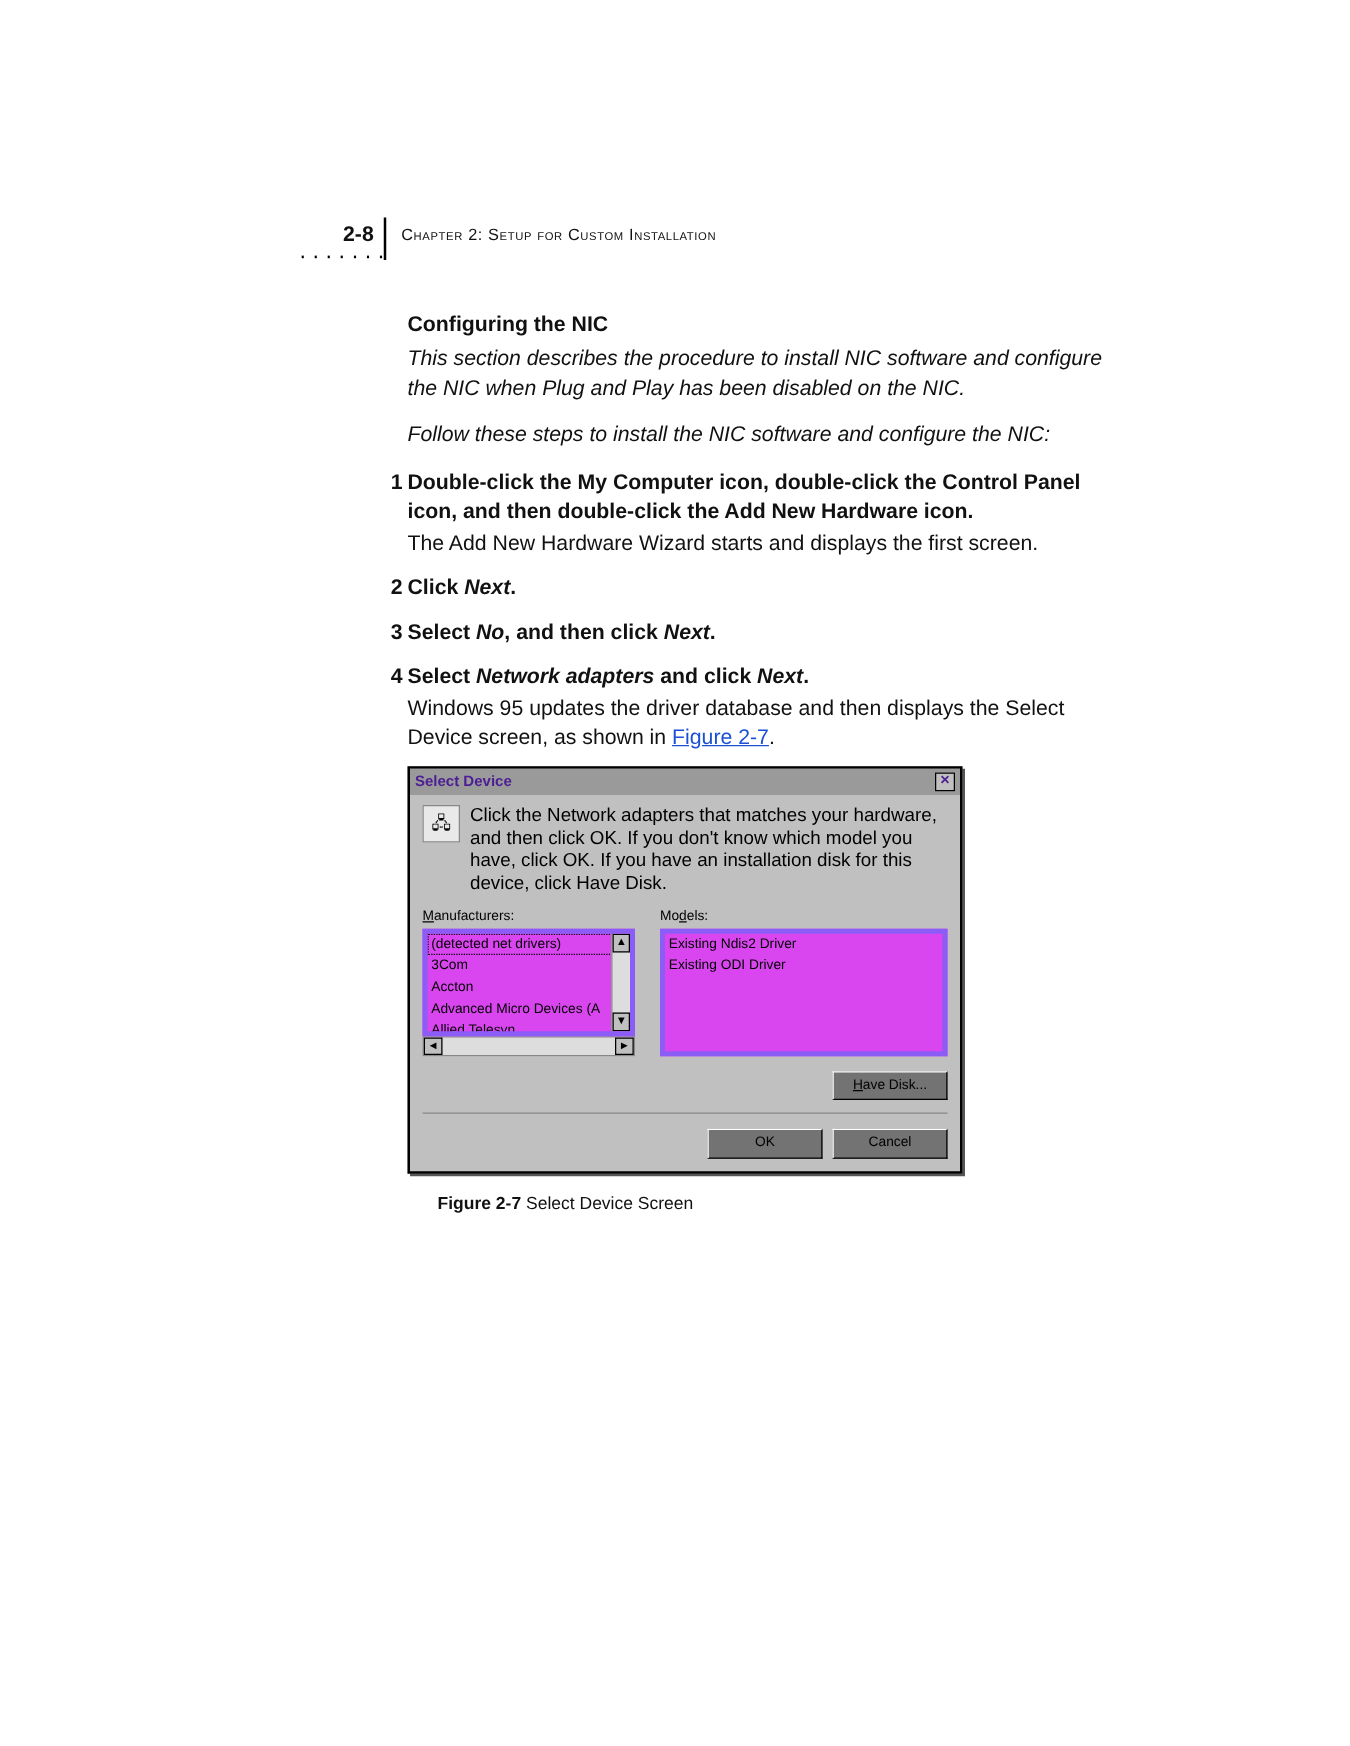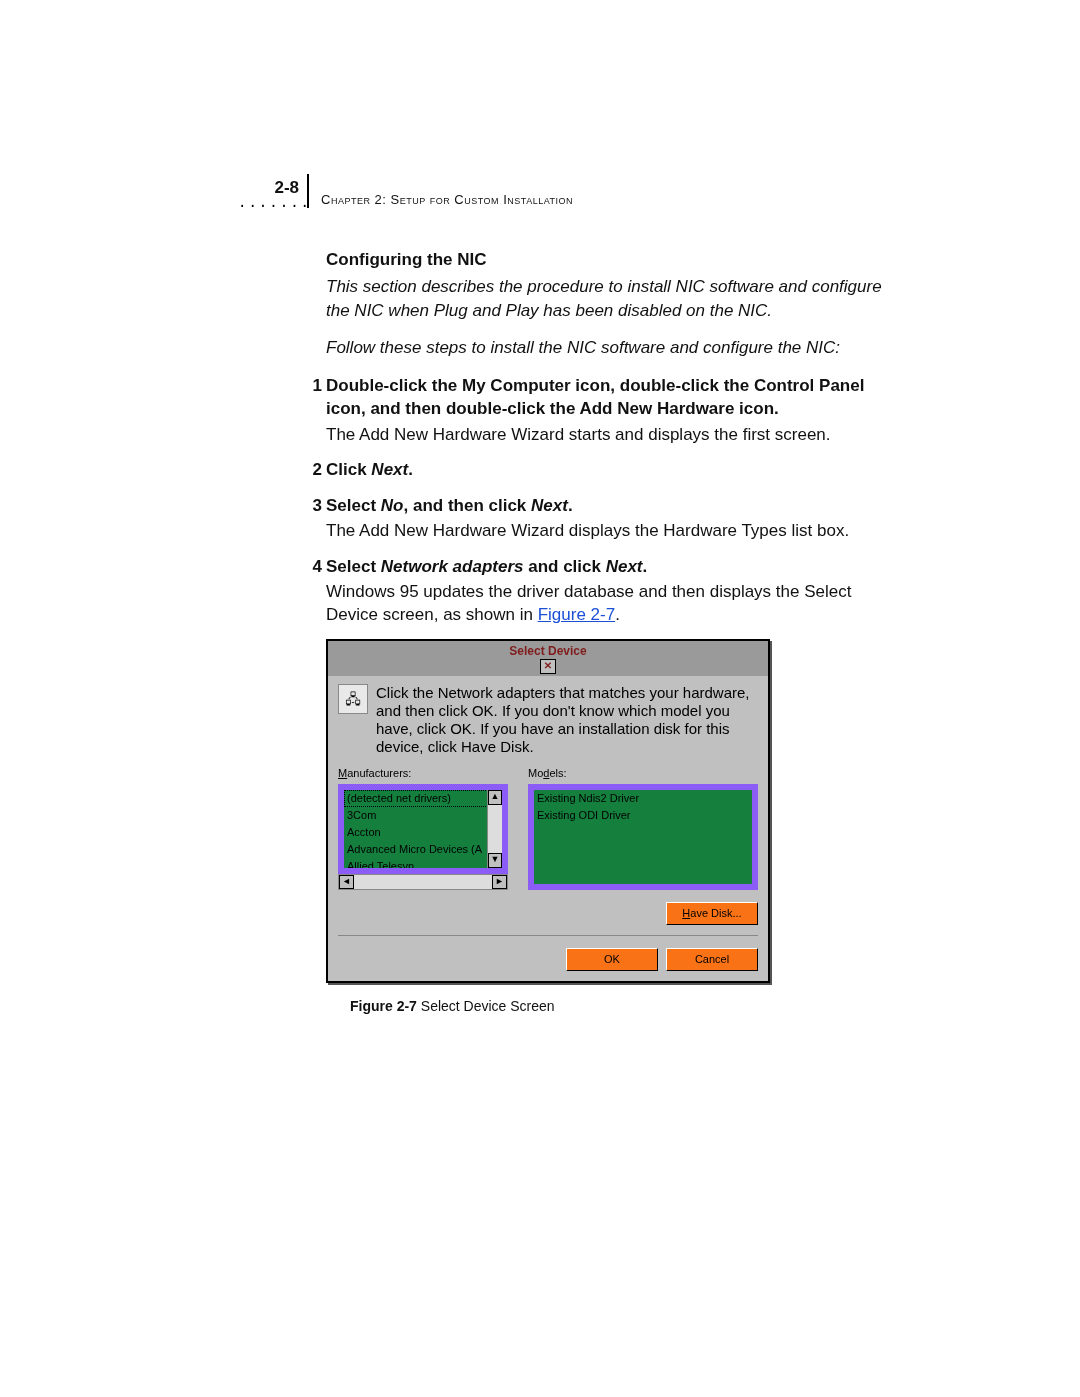--- a/index.html
+++ b/index.html
@@ -40,21 +40,20 @@
     box-sizing: border-box;
     font-weight: 700;
     font-size: 17px;
   }
   .chapter-line {
     position: absolute;
     left: 84px;
     top: 6px;
     font-size: 13px;
     letter-spacing: 0.5px;
-    margin-top: 12px;
   }
   .chapter-line .sc { font-variant: small-caps; }
   .dots {
     position: absolute;
     left: 226px;
     top: 198px;
     font-size: 14px;
     letter-spacing: 2px;
     color: #000;
     font-family: monospace;
@@ -101,28 +100,27 @@
     width: 440px;
     background: #c0c0c0;
     border: 2px solid #000;
     box-shadow: 2px 2px 0 #555;
     font-size: 11px;
     font-family: Tahoma, Arial, sans-serif;
     color: #000;
   }
   .dlg-title {
     background: #9a9a9a;
-    color: #7f1d1d;
+    color: #4c1d95;
     font-weight: 700;
     padding: 2px 4px;
     display: flex;
     justify-content: space-between;
     align-items: center;
     font-size: 12px;
-    flex-direction: column;
   }
   .dlg-close {
     width: 14px;
     height: 13px;
     background: #c0c0c0;
     border: 1px solid #000;
     font-size: 10px;
     text-align: center;
     line-height: 11px;
   }
@@ -135,22 +133,22 @@
     display: flex; align-items: center; justify-content: center;
     font-size: 14px;
   }
   .dlg-desc { flex: 1; font-size: 15px; line-height: 1.2; }
   .dlg-lists { display: flex; gap: 20px; }
   .dlg-col-left { width: 170px; }
   .dlg-col-right { flex: 1; }
   .dlg-label { font-size: 11px; margin-bottom: 2px; }
   .dlg-label u { text-decoration: underline; }
   .listbox {
-    background: #15803d;
-    border: 6px solid #8b5cf6;
+    background: #d946ef;
+    border: 4px solid #8b5cf6;
     height: 78px;
     overflow: hidden;
     position: relative;
     font-size: 11px;
   }
   .listbox .row { padding: 1px 3px; white-space: nowrap; }
   .listbox .row.sel-dotted { outline: 1px dotted #000; outline-offset: -1px; }
   .listbox .vscroll {
     position: absolute; right: 0; top: 0; width: 14px; height: 100%;
     background: #ddd; border-left: 1px solid #888;
@@ -162,21 +160,21 @@
     height: 14px;
     background: #ddd;
     border: 1px solid #888;
     display: flex; justify-content: space-between;
   }
   .hbtn { width: 13px; background: #c0c0c0; border: 1px solid #000; font-size: 9px; text-align: center; line-height: 11px; }
   .btnrow { display: flex; justify-content: flex-end; gap: 8px; margin-top: 12px; }
   .winbtn {
     min-width: 70px;
     padding: 3px 10px;
-    background: #f97316;
+    background: #737373;
     border-top: 1px solid #fff;
     border-left: 1px solid #fff;
     border-right: 1px solid #000;
     border-bottom: 1px solid #000;
     font-size: 11px;
     text-align: center;
   }
   .hr { border: none; border-top: 1px solid #888; margin: 10px 0 8px 0; }
 
   .figcap { margin-top: 14px; font-size: 14px; margin-left: 24px; }
@@ -215,21 +213,20 @@
         <div class="step-head">
           <span>Click </span><span class="ital">Next</span><span>.</span>
         </div>
       </div>
 
       <div class="step">
         <div class="step-num">3</div>
         <div class="step-head">
           <span>Select </span><span class="ital">No</span><span>, and then click </span><span class="ital">Next</span><span>.</span>
         </div>
-        <div class="step-body">The Add New Hardware Wizard displays the Hardware Types list box.</div>
       </div>
 
       <div class="step">
         <div class="step-num">4</div>
         <div class="step-head">
           <span>Select </span><span class="ital">Network adapters</span><span> and click </span><span class="ital">Next</span><span>.</span>
         </div>
         <div class="step-body">
           <span>Windows 95 updates the driver database and then displays the Select Device screen, as shown in </span><a href="#" class="figref">Figure 2-7</a><span>.</span>
         </div>

